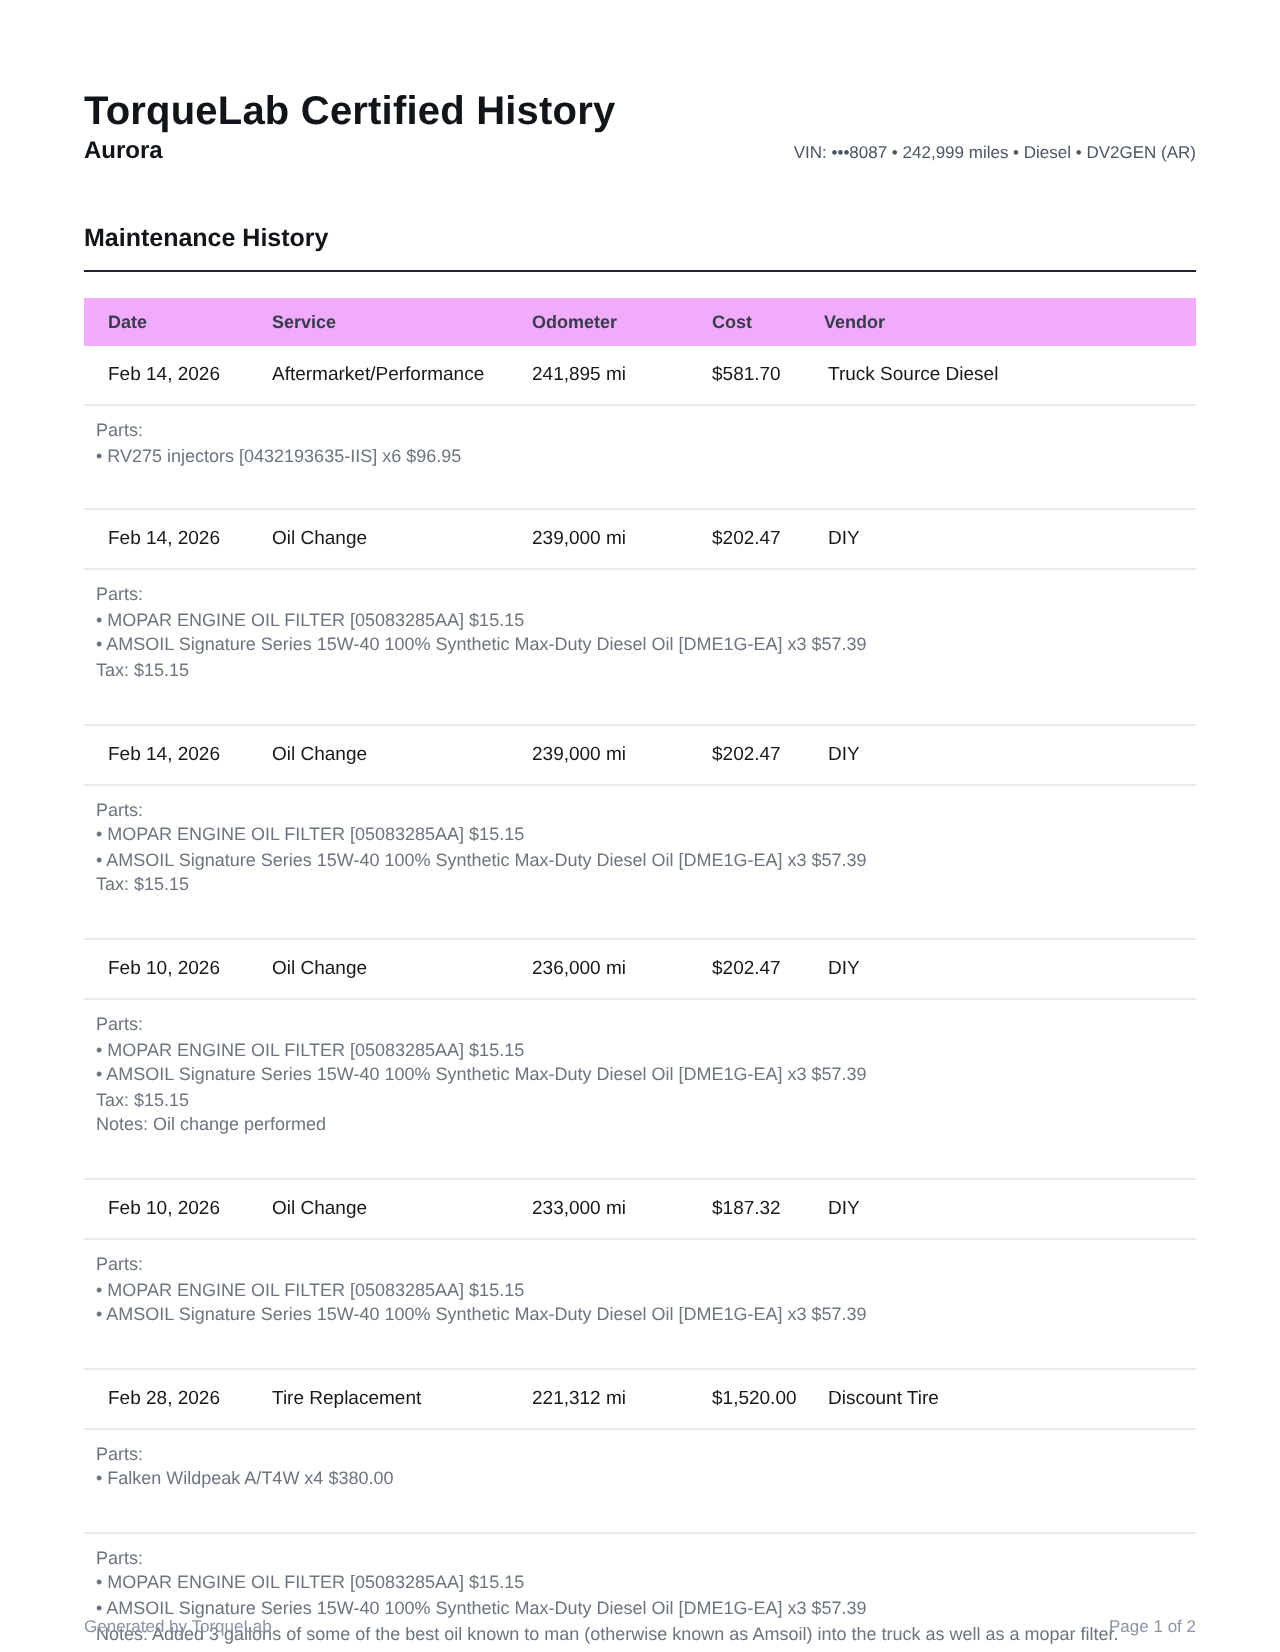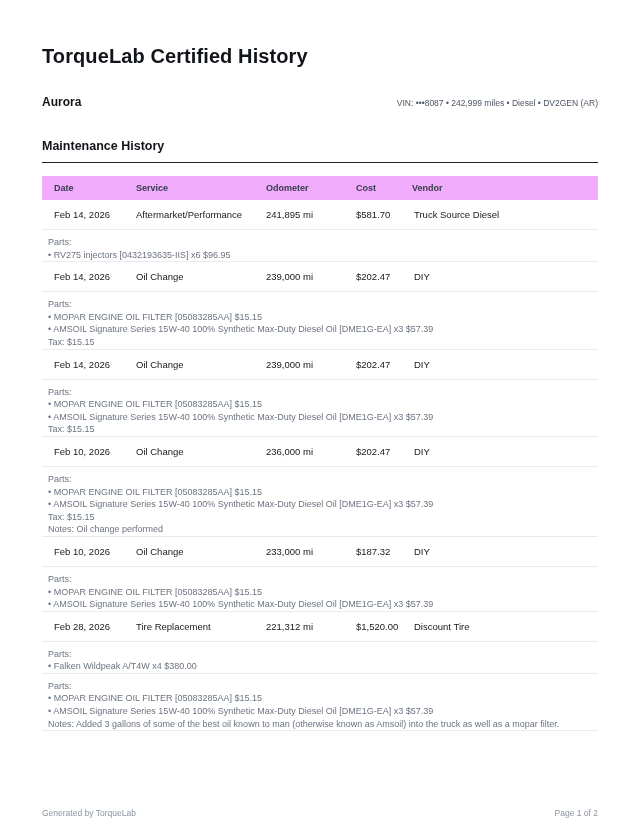--- a/index.html
+++ b/index.html
@@ -11,21 +11,20 @@
     position:relative;
     overflow:hidden;
   }
   .page { padding:45px 42px 0 42px; }
 
   .report-title { font-size:20px; font-weight:bold; color:#111418; letter-spacing:.1px; }
   .report-date { font-size:9px; color:#6b7280; margin-top:7px; }
 
   .vehicle-row {
     display:flex; justify-content:space-between; align-items:baseline;
-    margin-top:27px;
     gap:44px;
   }
   .vehicle-name { font-size:12px; font-weight:bold; color:#111418; }
   .vehicle-meta { font-size:8.5px; color:#4b5563; }
 
   .section-title {
     font-size:12.5px; font-weight:bold; color:#111418;
     margin-top:30px; padding-bottom:9px;
     border-bottom:1.5px solid #1f2430;
   }
@@ -46,21 +45,21 @@
   }
   thead th.num, td.num { text-align:left; padding-right:10px; }
   thead th.v, td.v { padding-left:10px; }
   td.cell {
     padding:9px 0 9px 12px;
     color:#16181d;
     border-bottom:1px solid #e9ebee;
     white-space:nowrap; overflow:hidden;
   }
   tr.notes-row td {
-    padding:6px 8px 0 6px;
+    padding:6px 8px 20px 6px;
     font-size:9px; line-height:1.4; color:#6c7480;
     border-bottom:1px solid #e9ebee;
     white-space:pre-line;
   }
 
   .footer {
     position:absolute; left:42px; right:42px; bottom:8px;
     display:flex; justify-content:space-between;
     font-size:8.5px; color:#8b94a3;
   }

